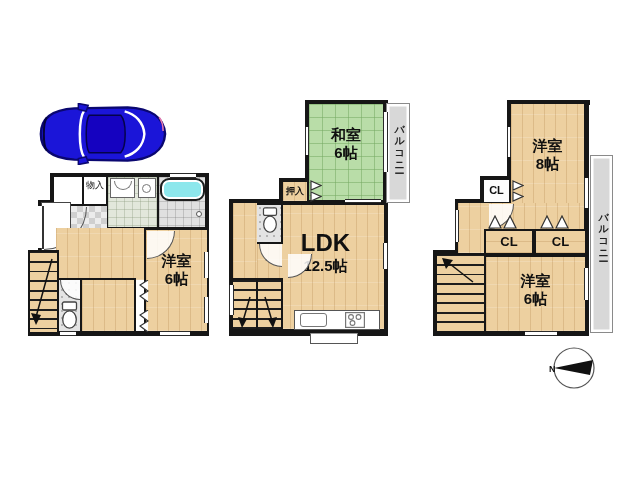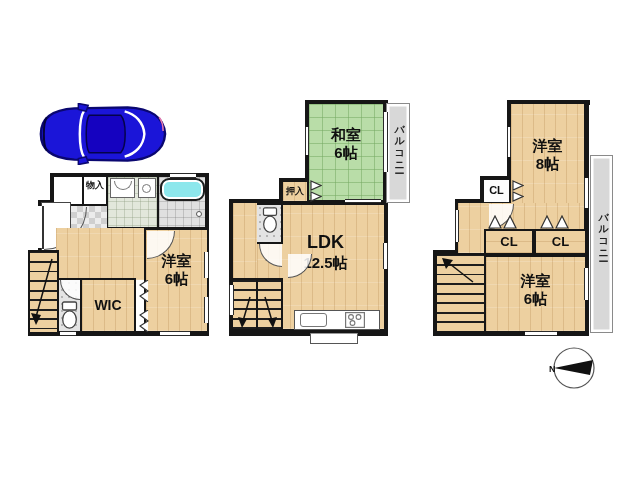--- a/index.html
+++ b/index.html
@@ -69,21 +69,21 @@
   <div class="owall" style="left:50px;top:173px;width:159px;height:5px;"></div>
   <div class="owall" style="left:204px;top:173px;width:5px;height:163px;"></div>
   <div class="owall" style="left:28px;top:331px;width:181px;height:5px;"></div>
   <div class="owall" style="left:28px;top:250px;width:5px;height:86px;"></div>
   <div class="owall" style="left:38px;top:200px;width:5px;height:53px;"></div>
   <div class="owall" style="left:38px;top:200px;width:16px;height:4px;"></div>
   <div class="owall" style="left:50px;top:173px;width:4px;height:32px;"></div>
 
   <div class="room" style="left:52px;top:175px;width:32px;height:31px;background:#fff;"></div>
   <div class="room" style="left:82px;top:175px;width:26px;height:31px;background:#fff;"></div>
-  <div class="lbl" style="left:82px;top:177px;width:26px;height:16px;font-size:9px;font-weight:700;">
+  <div class="lbl" style="left:82px;top:177px;width:26px;height:16px;font-size:9px;font-weight:400;">
     <span>物入</span>
   </div>
   <div class="room sage" style="left:106px;top:175px;width:53px;height:54px;"></div>
   <div class="fix" style="left:110px;top:178px;width:25px;height:20px;"></div>
   <div class="semi" style="left:114px;top:181px;"></div>
   <div class="fix" style="left:138px;top:178px;width:18px;height:20px;"></div>
   <div class="abs" style="left:142px;top:184px;width:9px;height:9px;border:1px solid #777;border-radius:50%;background:#fff;"></div>
   <div class="room graytile" style="left:157px;top:175px;width:50px;height:54px;"></div>
   <div class="abs" style="left:160px;top:178px;width:45px;height:23px;background:#8ce7ec;border:2px solid #1d1d1d;border-radius:9px;box-shadow:inset 0 0 0 2px #fff;"></div>
   <div class="abs" style="left:196px;top:211px;width:6px;height:6px;border:1.5px solid #555;border-radius:50%;background:#fff;"></div>
@@ -102,23 +102,20 @@
   </svg>
 
   <div class="room dottile" style="left:57px;top:278px;width:25px;height:55px;"></div>
   <svg class="abs" style="left:61px;top:301px;" width="17" height="29" viewBox="0 0 17 29">
     <rect x="1.5" y="1" width="14" height="8" rx="1.5" fill="#fff" stroke="#444" stroke-width="1.3"></rect>
     <ellipse cx="8.5" cy="18.5" rx="6.8" ry="8.6" fill="#fff" stroke="#444" stroke-width="1.3"></ellipse>
   </svg>
   <div class="arc bl" style="left:60px;top:280px;width:20px;height:20px;"></div>
 
   <div class="room wood" style="left:80px;top:278px;width:56px;height:55px;"></div>
-  <div class="lbl" style="left:80px;top:290px;width:56px;height:30px;font-size:14px;">
-    <span>WIC</span>
-  </div>
 
   <div class="room wood" style="left:144px;top:228px;width:65px;height:105px;"></div>
   <div class="lbl" style="left:144px;top:246px;width:65px;height:48px;font-size:15px;">
     <span>洋室</span>
     <span>6帖</span>
   </div>
   <div class="arc br" style="left:147px;top:231px;width:28px;height:28px;"></div>
   <svg class="abs" style="left:139px;top:280px;" width="11" height="22" viewBox="0 0 11 22">
     <polyline points="9,0 1,5 9,11 1,16 9,22" fill="#fff" stroke="#333" stroke-width="1.2"></polyline>
   </svg>
@@ -154,21 +151,21 @@
   <div class="lbl" style="left:281px;top:182px;width:28px;height:18px;font-size:9px;font-weight:600;">
     <span>押入</span>
   </div>
   <svg class="abs" style="left:310px;top:180px;" width="12" height="22" viewBox="0 0 12 22">
     <polygon points="1,1 11,5.5 1,10" fill="#fff" stroke="#333" stroke-width="1.2"></polygon>
     <polygon points="1,12 11,16.5 1,21" fill="#fff" stroke="#333" stroke-width="1.2"></polygon>
   </svg>
 
   <div class="room wood" style="left:255px;top:203px;width:131px;height:128px;"></div>
   <div class="lbl" style="left:265px;top:228px;width:121px;height:48px;">
-    <span style="font-size:18px;">LDK</span>
+    <span style="font-size:24px;">LDK</span>
     <span style="font-size:15px;">12.5帖</span>
   </div>
 
   <div class="room dottile" style="left:255px;top:203px;width:28px;height:41px;"></div>
   <svg class="abs" style="left:262px;top:207px;" width="16" height="27" viewBox="0 0 17 29">
     <rect x="1.5" y="1" width="14" height="8" rx="1.5" fill="#fff" stroke="#444" stroke-width="1.3"></rect>
     <ellipse cx="8.5" cy="18.5" rx="6.8" ry="8.6" fill="#fff" stroke="#444" stroke-width="1.3"></ellipse>
   </svg>
   <div class="arc bl" style="left:259px;top:244px;width:23px;height:23px;"></div>
   <div class="arc br" style="left:288px;top:254px;width:24px;height:24px;"></div>

